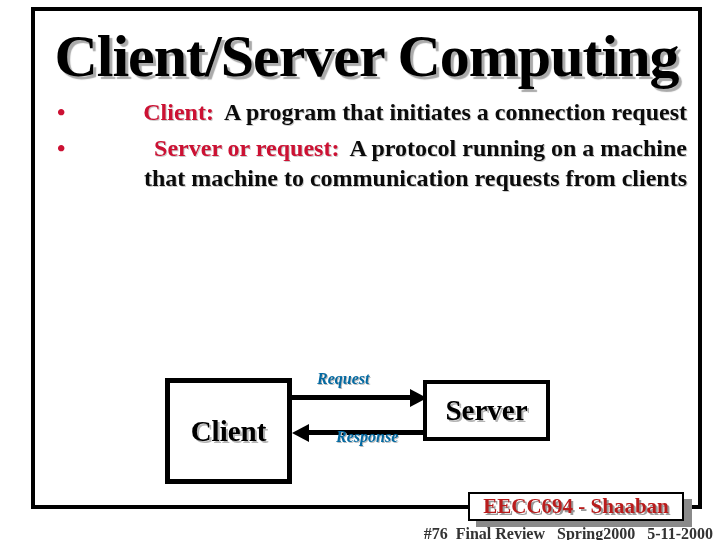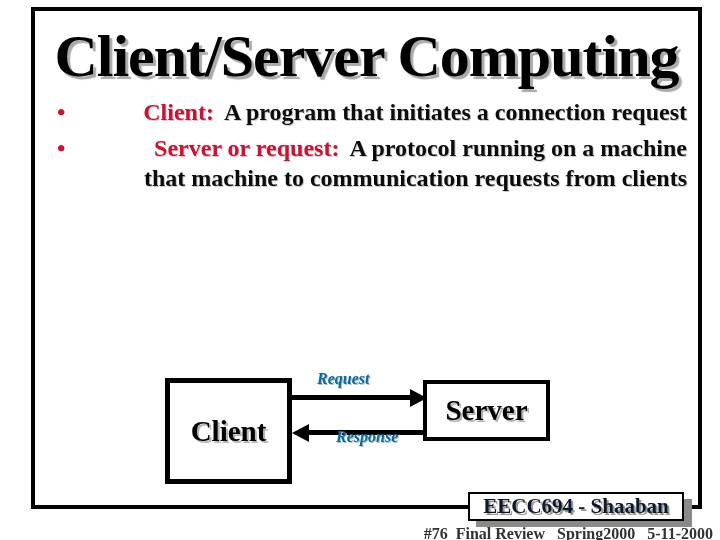--- a/index.html
+++ b/index.html
@@ -56,21 +56,21 @@
     color:#0369a1;text-shadow:1px 1px 0 #bbbbbb;white-space:nowrap;text-align:right;
   }
   .req-label{left:317px;top:370px;}
   .resp-label{left:325px;top:428px;margin-left:11px;}
   
   .badge-shadow{position:absolute;left:476px;top:499px;width:216px;height:28px;background:#8a8a8a;}
   .badge{
     position:absolute;left:468px;top:492px;width:216px;height:29px;
     background:#fff;border:2px solid #000;box-sizing:border-box;
     display:flex;align-items:center;justify-content:center;
-    font-size:21px;font-weight:bold;color:#0f172a;text-shadow:2px 2px 0 #999999;
+    font-size:21px;font-weight:bold;color:#b91c1c;text-shadow:2px 2px 0 #999999;
     white-space:nowrap;
   }
   .footnote{
     position:absolute;right:7px;top:525px;
     font-size:16px;font-weight:bold;color:#333333;white-space:pre;
   }
 </style>
 </head>
 <body>
 

